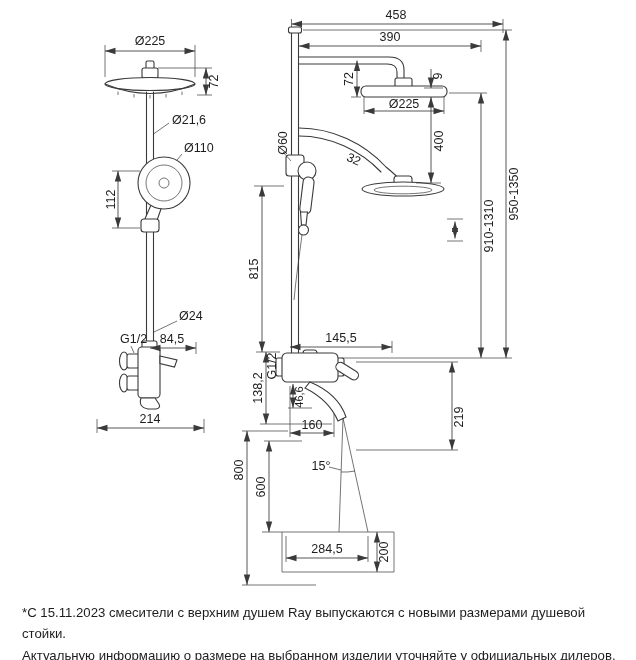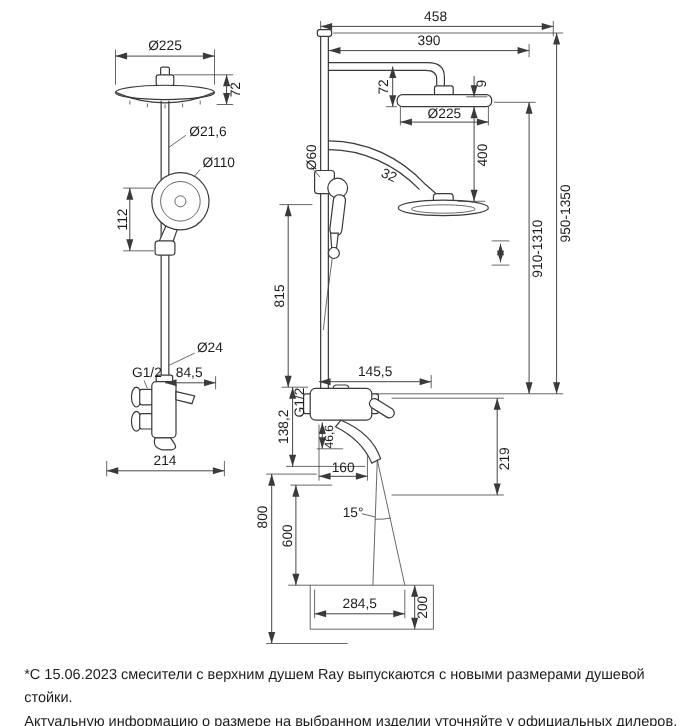--- a/index.html
+++ b/index.html
@@ -294,15 +294,15 @@
     </g>
 
     <g>
       <line class="dl" x1="377" y1="532" x2="377" y2="572"></line>
       <text class="dim" x="388" y="552" text-anchor="middle" transform="rotate(-90 388 552)">200</text>
     </g>
   </g>
 </svg>
 
 <div class="footer">
-  <p>*С 15.06.2023 смесители с верхним душем Ray выпускаются с новыми размерами душевой стойки.</p>
+  <p>*С 15.11.2023 смесители с верхним душем Ray выпускаются с новыми размерами душевой стойки.</p>
   <p>Актуальную информацию о размере на выбранном изделии уточняйте у официальных дилеров.</p>
 </div>
 
 </body></html>

